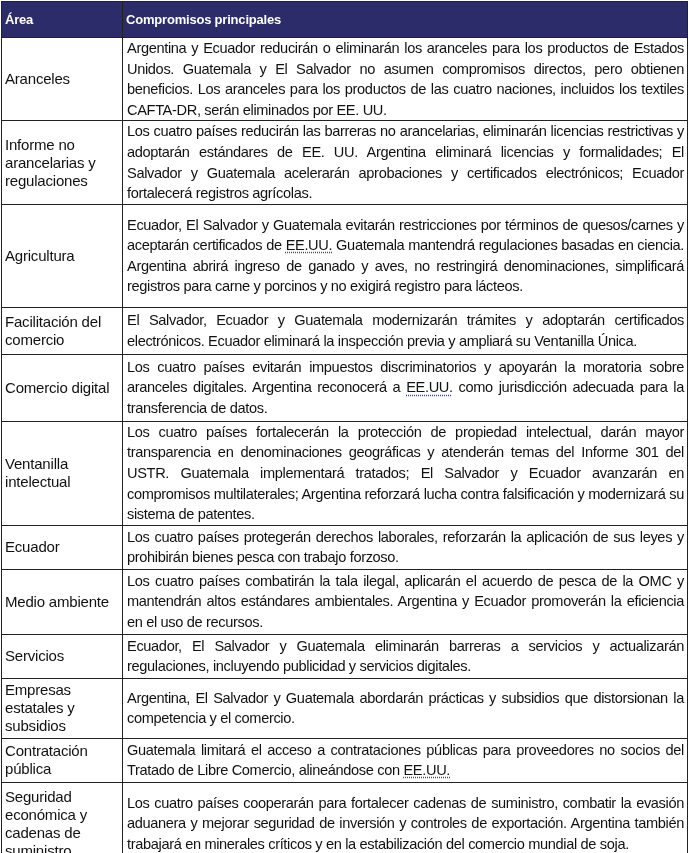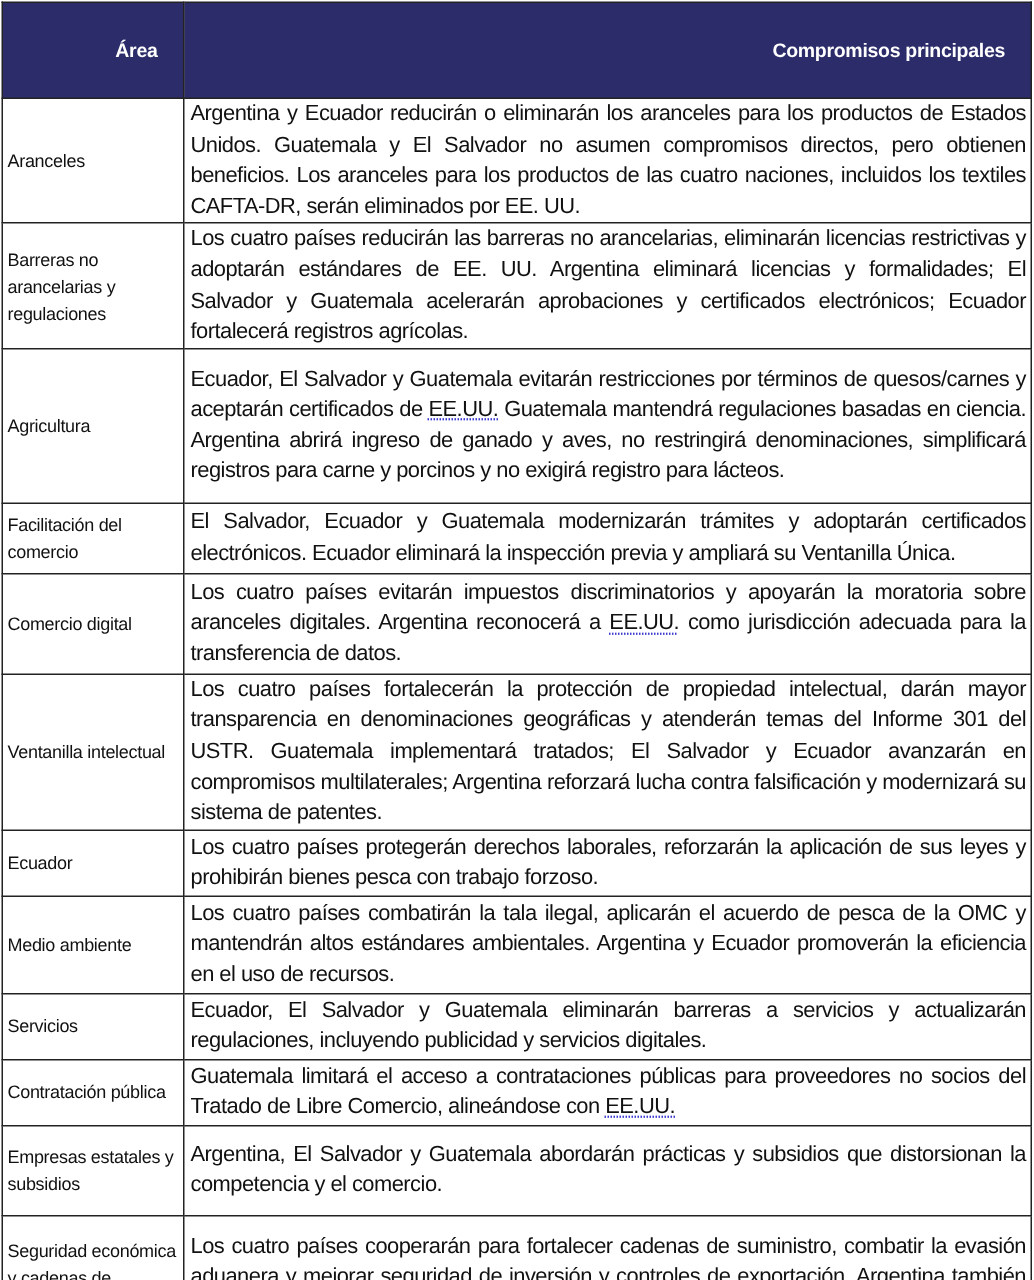--- a/index.html
+++ b/index.html
@@ -15,31 +15,31 @@
   table.commitments col.c1 { width: 121px; }
   table.commitments col.c2 { width: 565px; }
   th {
     background: #2c2c6a;
     color: #ffffff;
     font-family: "Liberation Sans", sans-serif;
     font-weight: bold;
     font-size: 13px;
     height: 29px;
     border: 1px solid #222222;
-    text-align: right;
-    padding: 17px;
+    text-align: left;
+    padding: 3px;
     letter-spacing: -0.2px;
   }
   td {
     border: 1px solid #222222;
     vertical-align: middle;
     padding: 0 1px 0 4px;
   }
   td.area {
-    font-size: 12px;
+    font-size: 15px;
     line-height: 18px;
     padding-left: 3px;
     letter-spacing: -0.2px;
   }
   td.desc {
     font-size: 14.6px;
     line-height: 20.6px;
     text-align: justify;
     letter-spacing: -0.35px;
     padding-left: 4px;
@@ -63,21 +63,21 @@
       <th>Área</th>
       <th>Compromisos principales</th>
     </tr>
   </thead>
   <tbody>
     <tr style="height:79px">
       <td class="area">Aranceles</td>
       <td class="desc">Argentina y Ecuador reducirán o eliminarán los aranceles para los productos de Estados Unidos. Guatemala y El Salvador no asumen compromisos directos, pero obtienen beneficios. Los aranceles para los productos de las cuatro naciones, incluidos los textiles CAFTA-DR, serán eliminados por EE. UU.</td>
     </tr>
     <tr style="height:83px">
-      <td class="area">Barreras no arancelarias y regulaciones</td>
+      <td class="area">Informe no arancelarias y regulaciones</td>
       <td class="desc">Los cuatro países reducirán las barreras no arancelarias, eliminarán licencias restrictivas y adoptarán estándares de EE. UU. Argentina eliminará licencias y formalidades; El Salvador y Guatemala acelerarán aprobaciones y certificados electrónicos; Ecuador fortalecerá registros agrícolas.</td>
     </tr>
     <tr style="height:103px">
       <td class="area">Agricultura</td>
       <td class="desc"><span>Ecuador, El Salvador y Guatemala evitarán restricciones por términos de quesos/carnes y aceptarán certificados de </span><span class="eeuu">EE.UU.</span><span> Guatemala mantendrá regulaciones basadas en ciencia. Argentina abrirá ingreso de ganado y aves, no restringirá denominaciones, simplificará registros para carne y porcinos y no exigirá registro para lácteos.</span></td>
     </tr>
     <tr style="height:47px">
       <td class="area">Facilitación del comercio</td>
       <td class="desc">El Salvador, Ecuador y Guatemala modernizarán trámites y adoptarán certificados electrónicos. Ecuador eliminará la inspección previa y ampliará su Ventanilla Única.</td>
     </tr>
@@ -94,26 +94,26 @@
       <td class="desc">Los cuatro países protegerán derechos laborales, reforzarán la aplicación de sus leyes y prohibirán bienes pesca con trabajo forzoso.</td>
     </tr>
     <tr style="height:65px">
       <td class="area">Medio ambiente</td>
       <td class="desc">Los cuatro países combatirán la tala ilegal, aplicarán el acuerdo de pesca de la OMC y mantendrán altos estándares ambientales. Argentina y Ecuador promoverán la eficiencia en el uso de recursos.</td>
     </tr>
     <tr style="height:44px">
       <td class="area">Servicios</td>
       <td class="desc">Ecuador, El Salvador y Guatemala eliminarán barreras a servicios y actualizarán regulaciones, incluyendo publicidad y servicios digitales.</td>
     </tr>
+    <tr style="height:60px">
+      <td class="area">Empresas estatales y subsidios</td>
+      <td class="desc">Argentina, El Salvador y Guatemala abordarán prácticas y subsidios que distorsionan la competencia y el comercio.</td>
+    </tr>
     <tr style="height:44px">
       <td class="area">Contratación pública</td>
       <td class="desc"><span>Guatemala limitará el acceso a contrataciones públicas para proveedores no socios del Tratado de Libre Comercio, alineándose con </span><span class="eeuu">EE.UU.</span><span></span></td>
-    </tr>
-    <tr style="height:60px">
-      <td class="area">Empresas estatales y subsidios</td>
-      <td class="desc">Argentina, El Salvador y Guatemala abordarán prácticas y subsidios que distorsionan la competencia y el comercio.</td>
     </tr>
     <tr style="height:83px">
       <td class="area">Seguridad económica y cadenas de suministro</td>
       <td class="desc">Los cuatro países cooperarán para fortalecer cadenas de suministro, combatir la evasión aduanera y mejorar seguridad de inversión y controles de exportación. Argentina también trabajará en minerales críticos y en la estabilización del comercio mundial de soja.</td>
     </tr>
   </tbody>
 </table>
 
 </body></html>

